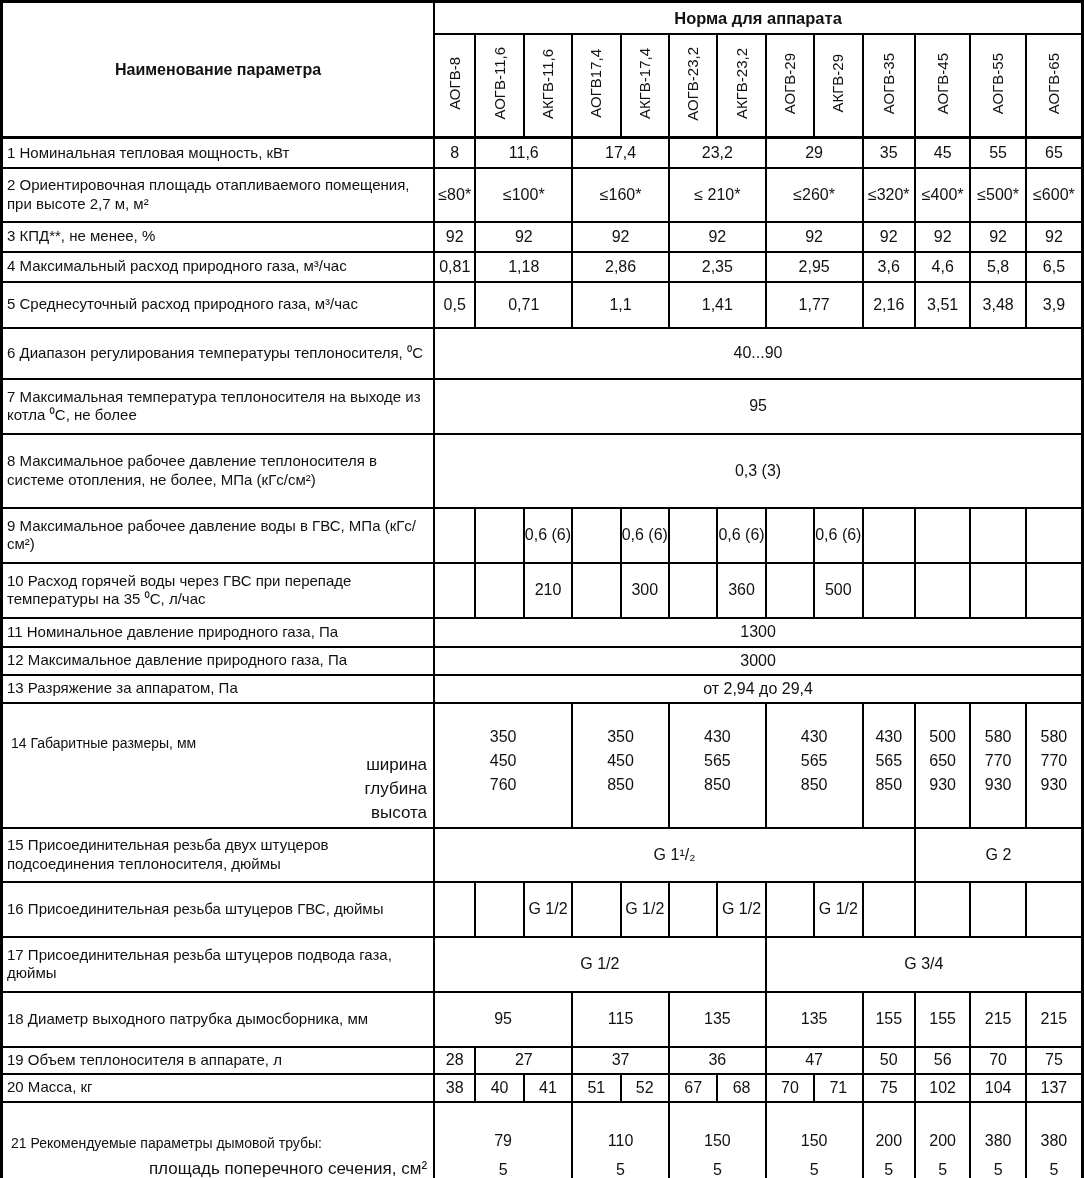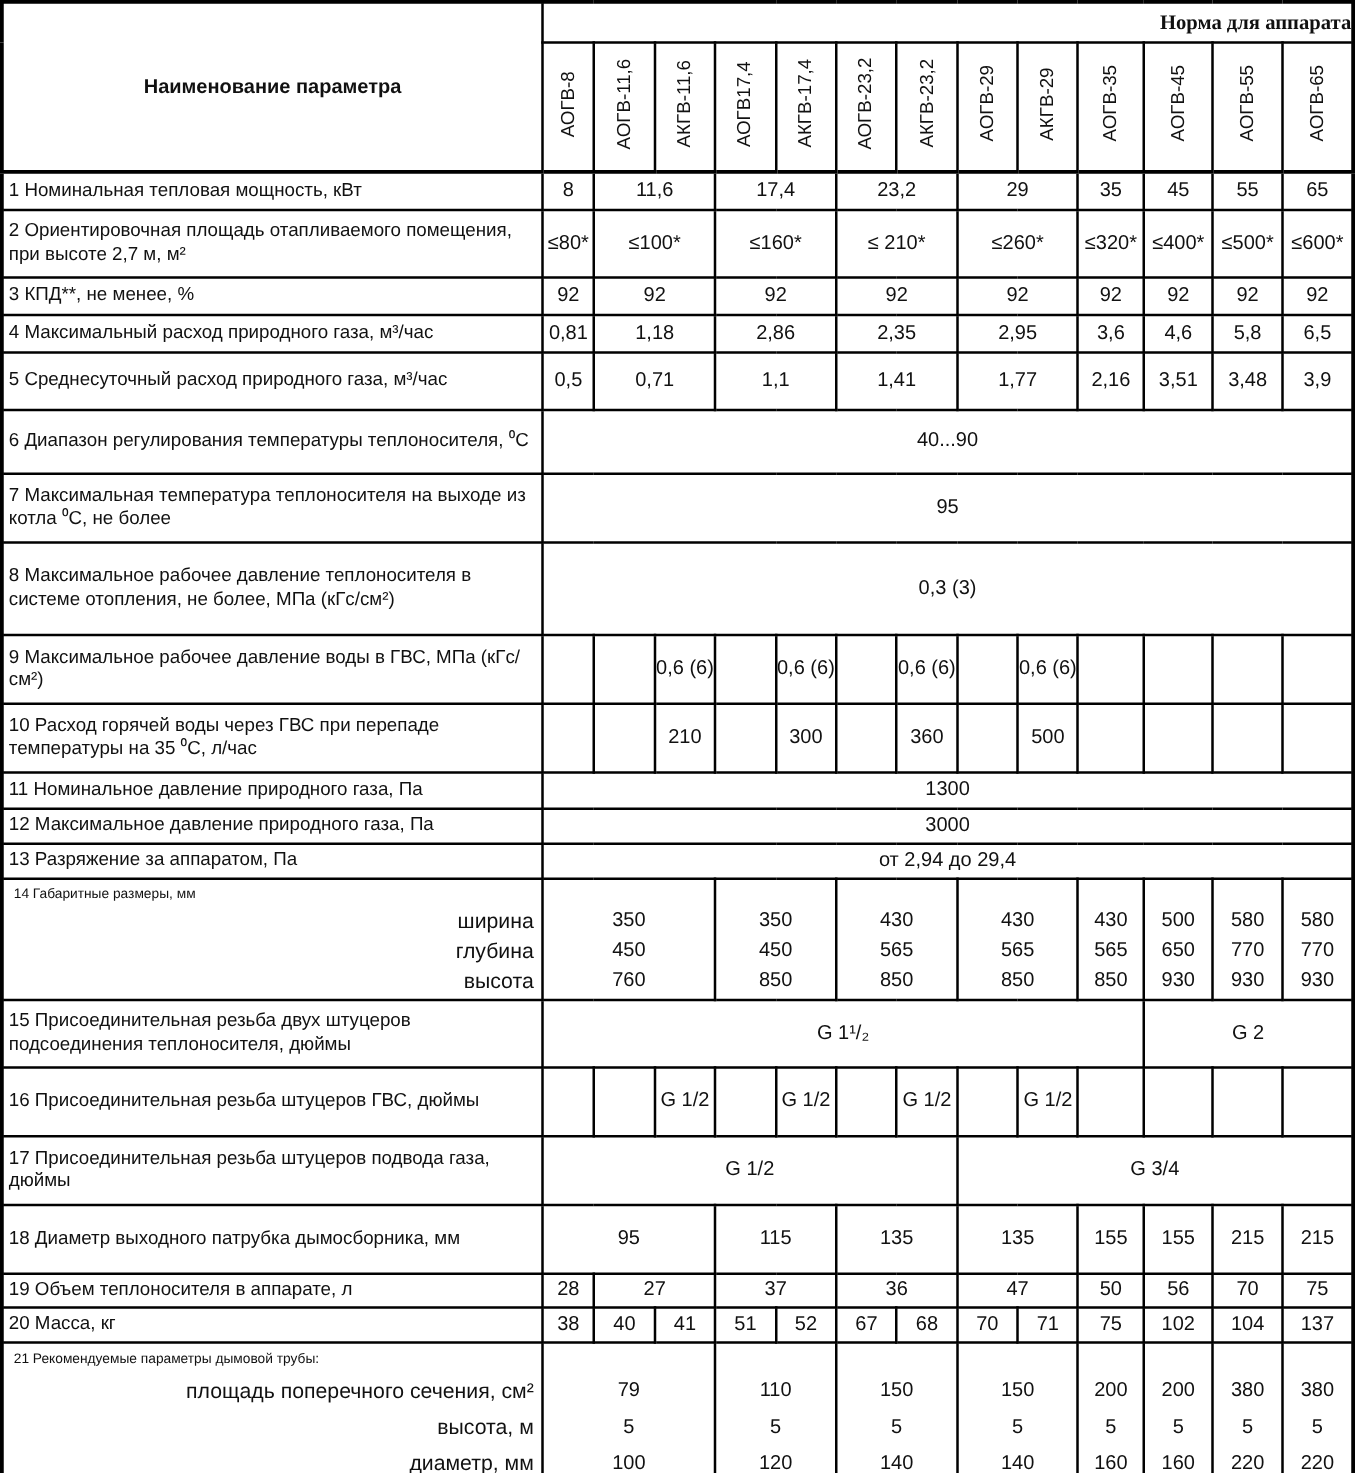--- a/index.html
+++ b/index.html
@@ -1,26 +1,26 @@
 <!DOCTYPE html>
 <html><head>
 <meta charset="utf-8">
 <style>
   html,body{margin:0;padding:0;background:#ffffff;}
   body{width:1084px;font-family:"Liberation Sans",sans-serif;color:#111;}
   table{border-collapse:collapse;table-layout:fixed;width:1084px;border:3px solid #000;}
   th,td{border:2px solid #000;padding:0;overflow:hidden;}
   th.param-head{font-size:16px;font-weight:700;text-align:center;vertical-align:middle;border-bottom:3px solid #000;}
-  th.group-head{font-size:16.5px;font-weight:700;height:26px;text-align:right;vertical-align:middle;padding:2px 0;font-family:Liberation Serif, serif;}
+  th.group-head{font-size:16.5px;font-weight:700;height:26px;text-align:center;vertical-align:middle;padding:2px 0;}
   tr.colh-row th{height:101px;font-weight:400;vertical-align:middle;text-align:center;border-bottom:3px solid #000;background:#fff;}
   .vert{display:inline-block;writing-mode:vertical-rl;transform:rotate(180deg);font-size:15px;line-height:1.05;white-space:nowrap;}
   td.lbl{font-size:15px;text-align:left;vertical-align:middle;padding:2px 3px 2px 4px;line-height:1.22;}
   td.val{font-size:16px;text-align:center;vertical-align:middle;}
   td.glbl,td.gval{vertical-align:top;padding-top:2px;}
-  .gmain{font-size:11px;text-align:left;padding-left:4px;white-space:nowrap;}
+  .gmain{font-size:14px;text-align:left;padding-left:4px;white-space:nowrap;margin-top:28px;}
   .gsub{font-size:17px;text-align:right;padding-right:3px;white-space:nowrap;}
   .gline{font-size:16px;text-align:center;}
   .g14 .gmain{height:19px;line-height:19px;}
   .g14 .gsub,.g14 .gline{height:24px;line-height:24px;}
   .g14 .gspacer{height:19px;}
   .g21 .gmain{height:21px;line-height:21px;}
   .g21 .gsub,.g21 .gline{height:29px;line-height:29px;}
   .g21 .gspacer{height:21px;}
   tr.frow td{border-left:none;border-right:none;border-bottom:none;border-top:4px solid #000;height:12px;}
 </style>

